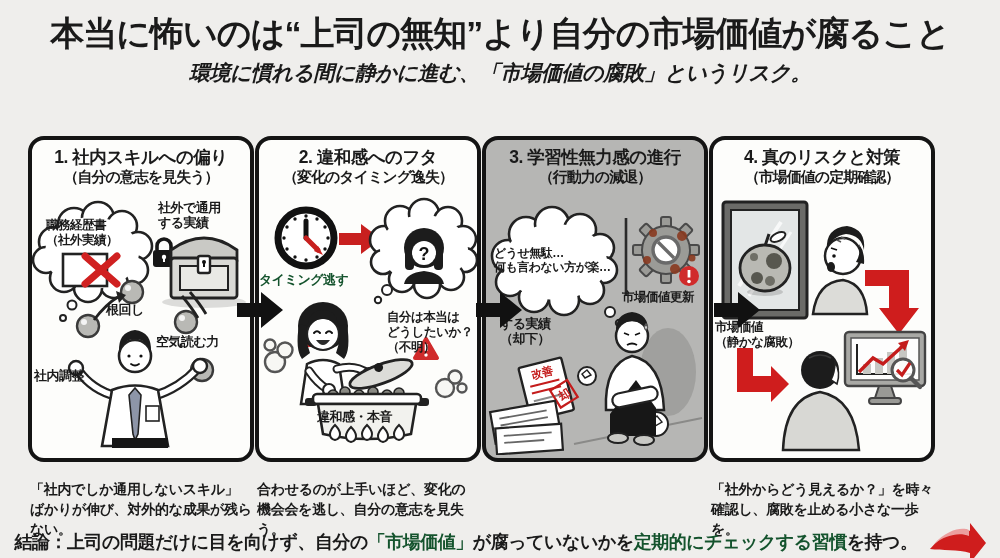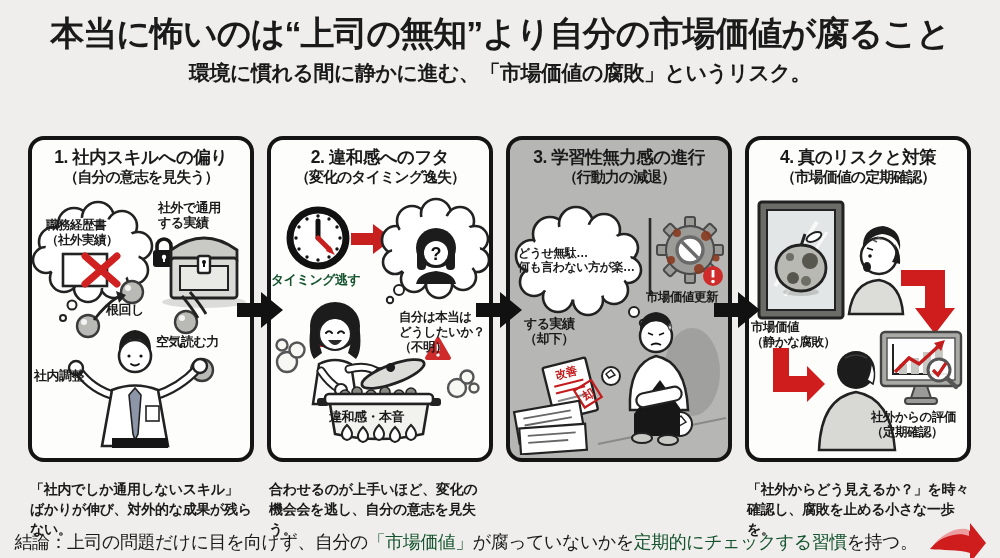--- a/index.html
+++ b/index.html
@@ -10,25 +10,25 @@
     color:#1a1a1a;
     -webkit-font-smoothing:antialiased;
   }
   .page{position:relative;width:1000px;height:558px;}
   .title{
     margin-top:14px;text-align:center;
     font-size:34px;font-weight:900;letter-spacing:-1px;line-height:1.15;
   }
   .subtitle{
     margin-top:6px;text-align:center;
-    font-size:21px;font-weight:800;letter-spacing:-0.5px;
+    font-size:21px;font-weight:800;letter-spacing:-0.5px;font-style:italic;
   }
   .panels-row{
     position:absolute;left:28px;top:122px;
-    display:flex;gap:13px;
+    display:flex;gap:1px;
   }
   .col{width:226px;}
   .panel{
     position:relative;width:226px;height:326px;box-sizing:border-box;
     background:#fdfdfb;border:4px solid #141414;border-radius:16px;
     padding-top:7px;overflow:hidden;
   }
   .panel.gray{background:#b6b6b4;}
   .panel-title{margin:0;font-size:17.5px;font-weight:900;text-align:center;letter-spacing:-0.5px;line-height:1.2;}
   .panel-sub{margin:0;font-size:15px;font-weight:800;text-align:center;letter-spacing:-1px;line-height:1.2;}
@@ -39,21 +39,21 @@
   .caption{
     margin-top:18px;padding:0 2px;
     font-size:14px;font-weight:800;line-height:1.42;letter-spacing:-0.3px;
   }
   .gap-arrow{position:absolute;top:276px;width:46px;height:40px;}
   .ga1{left:237px;} .ga2{left:476px;} .ga3{left:714px;}
   .conclusion{
     position:absolute;left:0;top:505px;width:1000px;
     display:flex;align-items:center;justify-content:center;gap:10px;
   }
-  .conclusion .text{font-size:18px;font-weight:400;letter-spacing:-0.5px;white-space:nowrap;}
+  .conclusion .text{font-size:18px;font-weight:700;letter-spacing:-0.5px;white-space:nowrap;}
 </style>
 </head>
 <body>
 
 <div class="page">
 
   <div class="title">本当に怖いのは“上司の無知”より自分の市場価値が腐ること</div>
   <div class="subtitle">環境に慣れる間に静かに進む、「市場価値の腐敗」というリスク。</div>
 
   <div class="panels-row">
@@ -484,24 +484,20 @@
             <g>
               <circle cx="190" cy="178" r="11" fill="rgba(255,255,255,0.9)" stroke="#555" stroke-width="3"></circle>
               <line x1="198" y1="186" x2="207" y2="195" stroke="#555" stroke-width="4.4" stroke-linecap="round"></line>
               <polyline points="184,178 189,183 197,171" stroke="#c41c1c" stroke-width="3.2" fill="none"></polyline>
             </g>
           </svg>
           <div class="lbl" style="left:2px;top:128px;width:98px;font-size:12.5px;font-family:Liberation Serif, serif;">
             <div>市場価値</div>
             <div>（静かな腐敗）</div>
           </div>
-          <div class="lbl" style="left:122px;top:218px;width:96px;font-size:12.5px;">
-            <div>社外からの評価</div>
-            <div>（定期確認）</div>
-          </div>
         </div>
       </section>
       <div class="caption">「社外からどう見えるか？」を時々確認し、腐敗を止める小さな一歩を。</div>
     </div>
 
   </div>
 
   <svg class="gap-arrow ga1" viewBox="0 0 46 40">
     <polygon points="0,13 24,13 24,2 46,20 24,38 24,27 0,27" fill="#111"></polygon>
   </svg>

